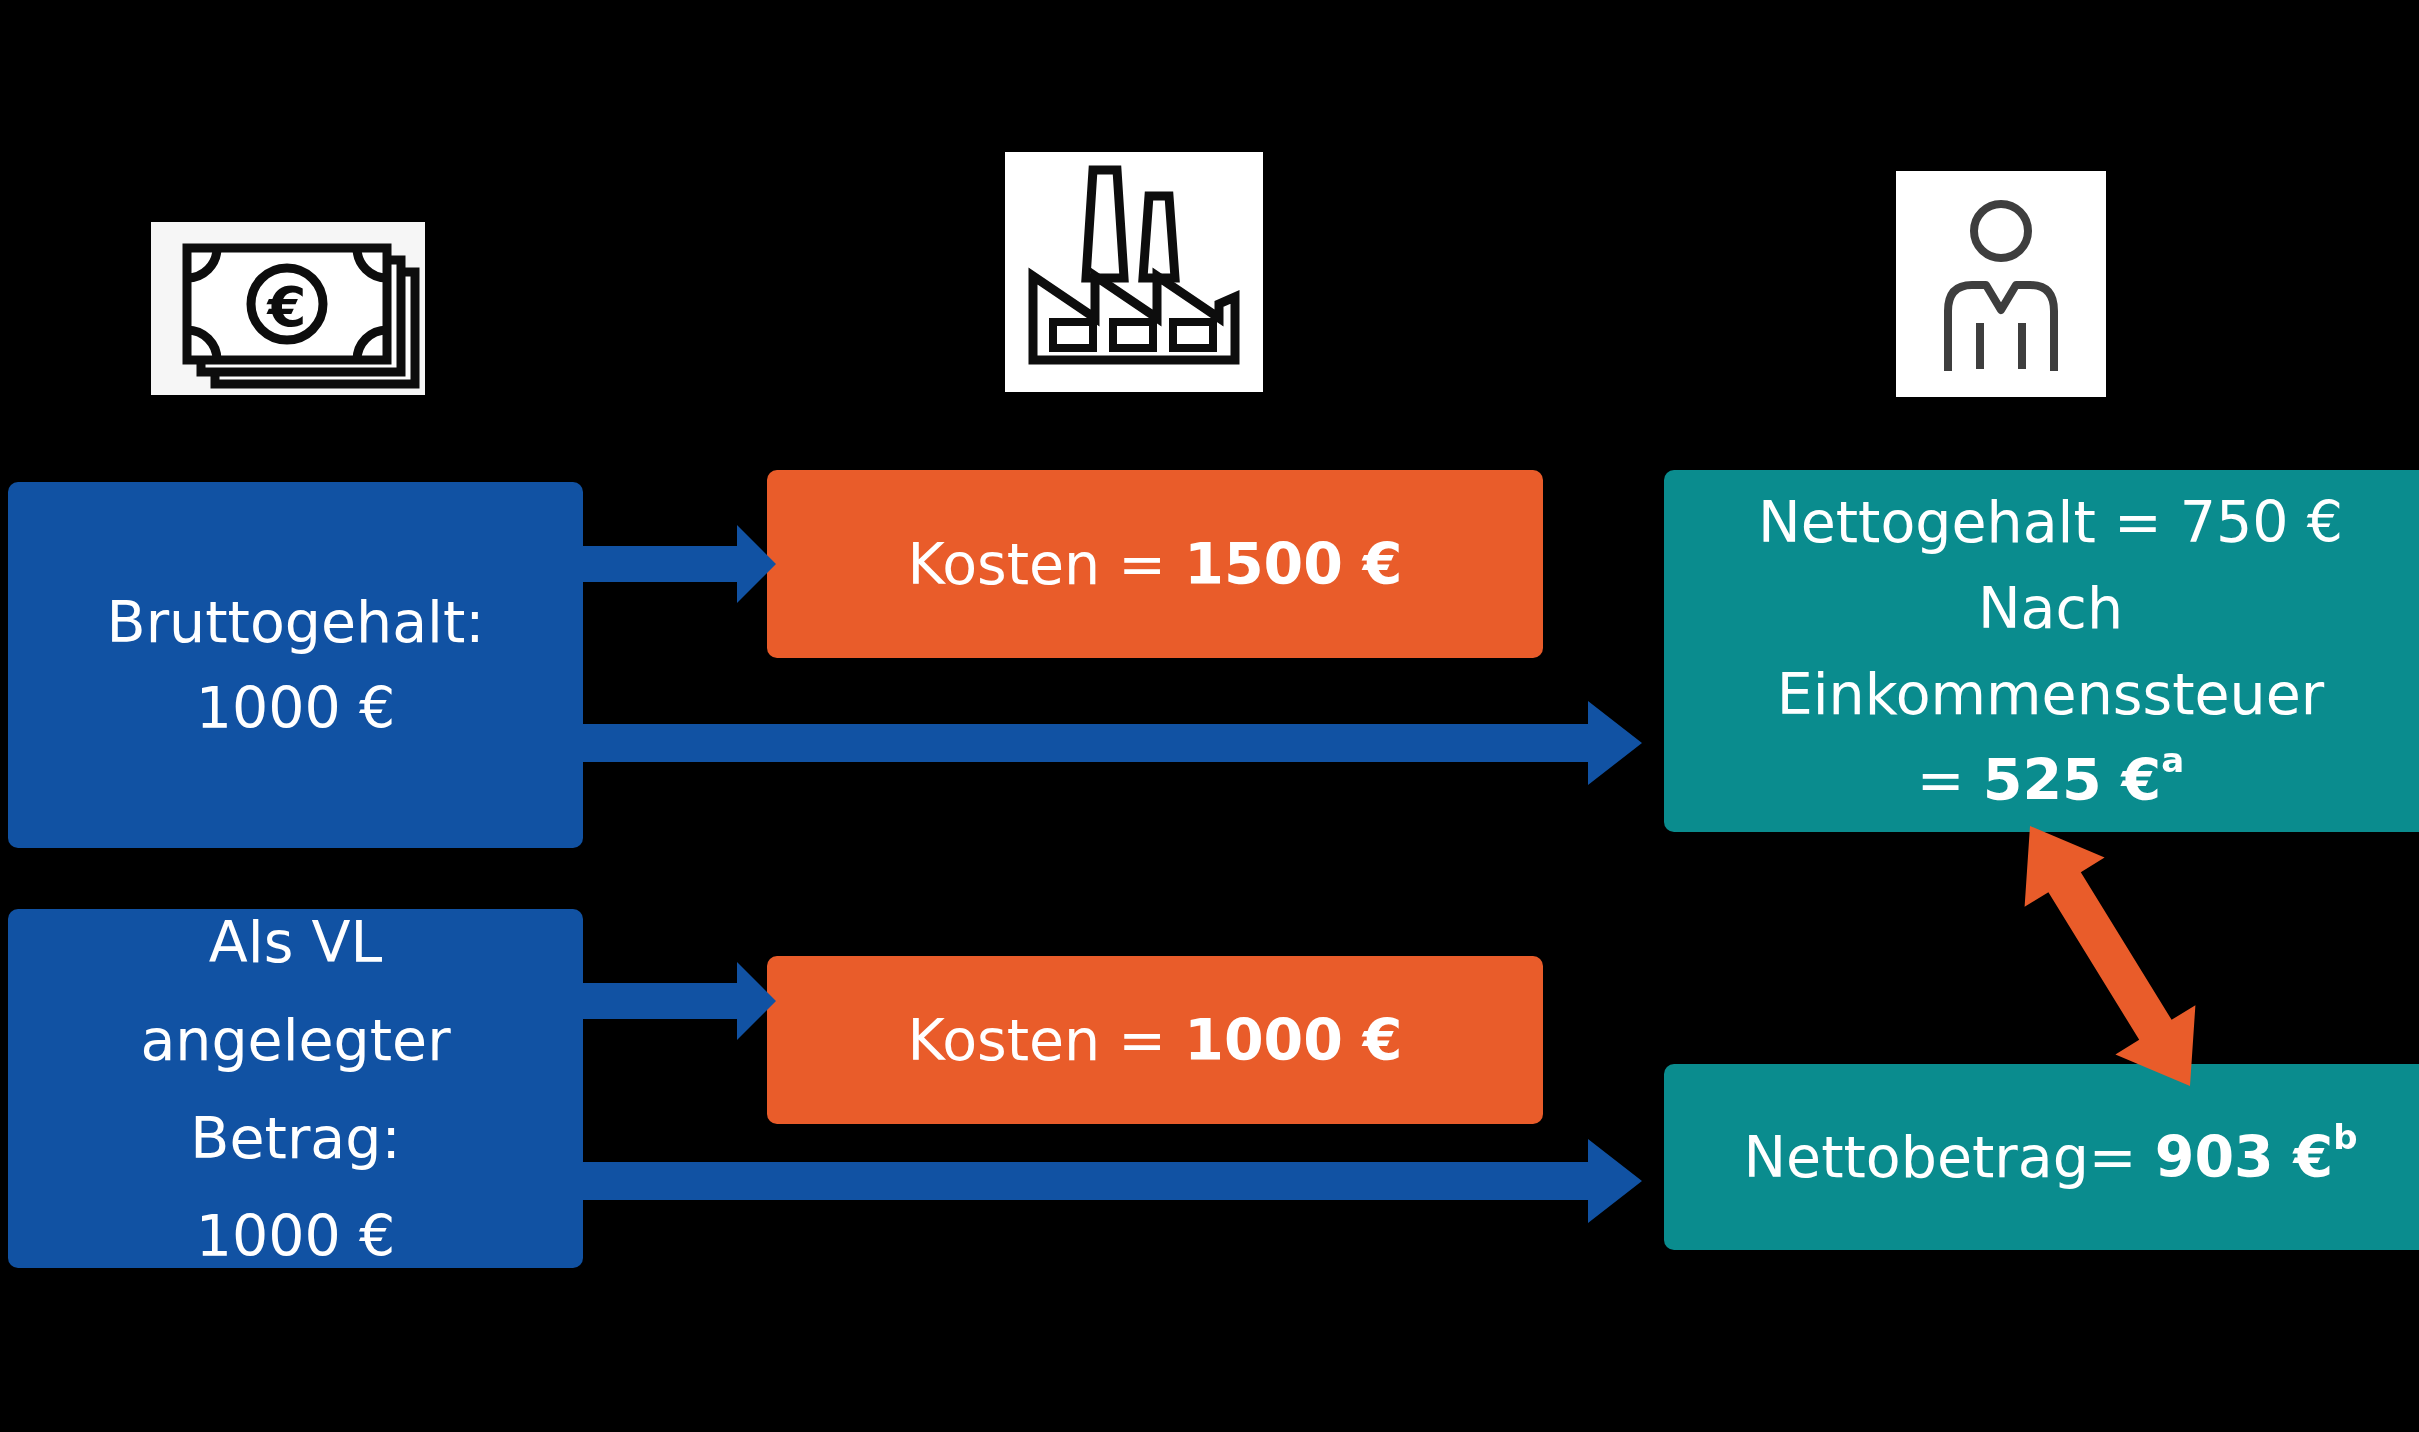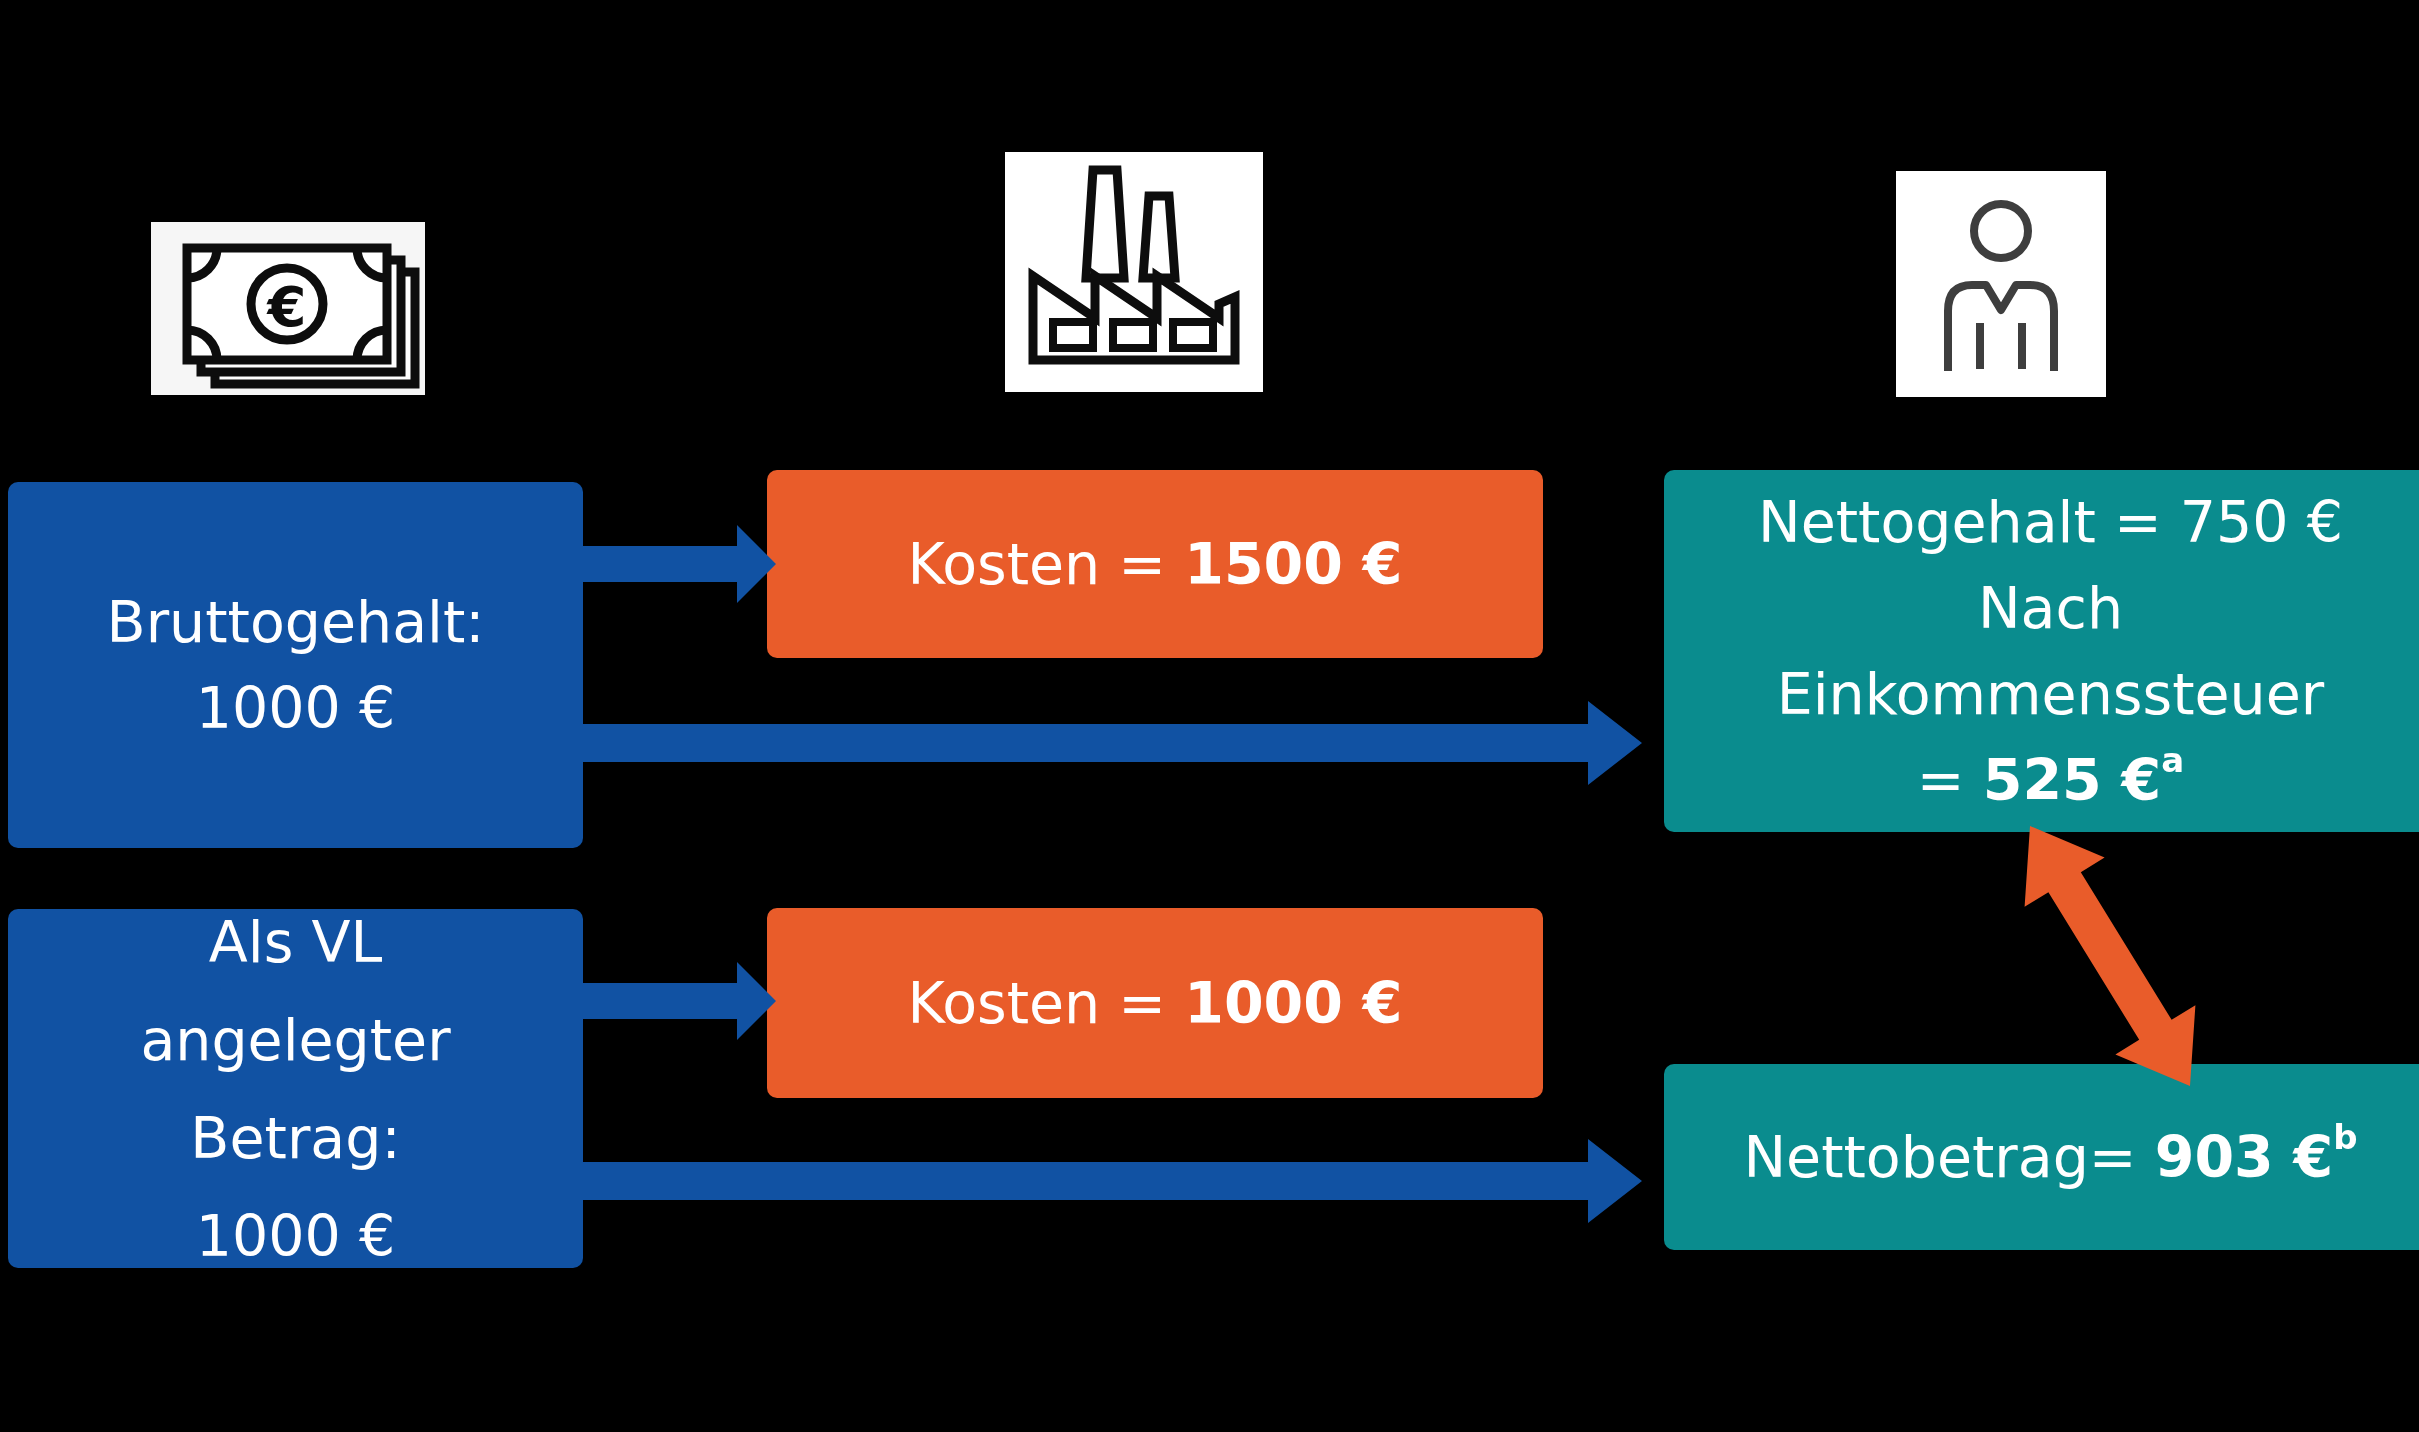--- a/index.html
+++ b/index.html
@@ -29,21 +29,21 @@
   .box .bold{font-weight:700;}
   .box sup{font-size:34px; font-weight:700; line-height:0; vertical-align:28px;}
   .blue{background:var(--blue);}
   .orange{background:var(--orange);}
   .teal{background:var(--teal);margin-left:48px;}
 
   .box-brutto{left:8px; top:482px; width:575px; height:366px;}
   .box-kosten1{left:767px; top:470px; width:776px; height:188px;}
   .box-netto1{left:1616px; top:470px; width:773px; height:362px;}
   .box-vl{left:8px; top:909px; width:575px; height:359px;gap:12px;}
-  .box-kosten2{left:767px; top:908px; width:776px; height:190px;}
+  .box-kosten2{left:767px; top:956px; width:776px; height:168px;}
   .box-netto2{left:1616px; top:1064px; width:773px; height:186px;}
 
   .arrows{position:absolute; left:0; top:0; z-index:5; pointer-events:none;}
 </style>
 </head>
 <body>
 
 <div class="canvas">
 
   <div class="tile tile-money">

